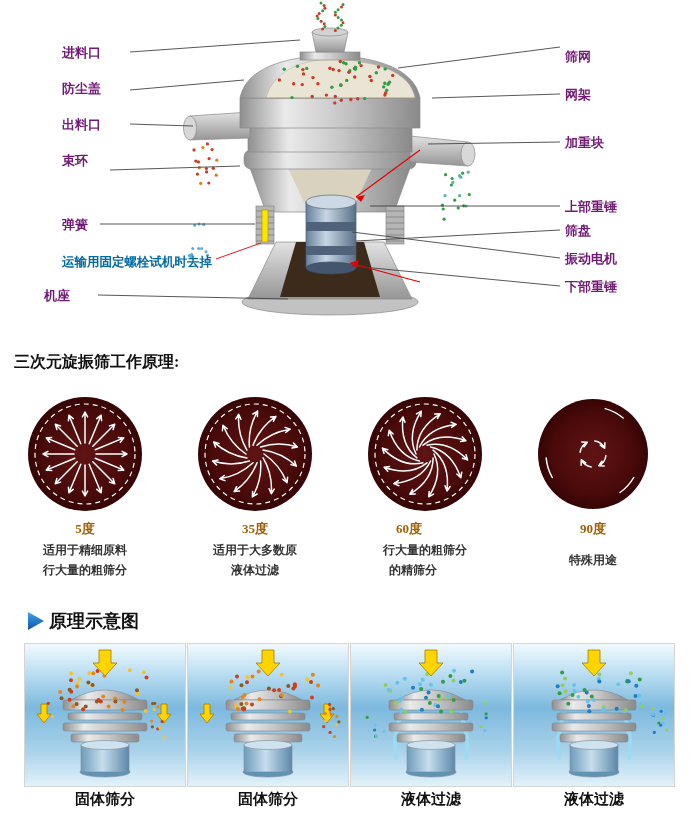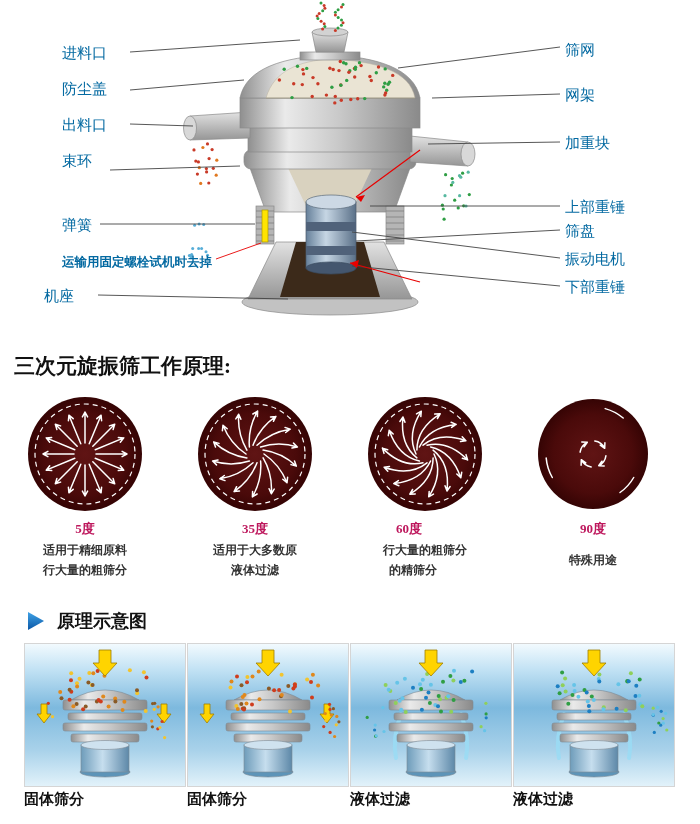--- a/index.html
+++ b/index.html
@@ -1,35 +1,35 @@
 <!DOCTYPE html>
 <html><head>
 <meta charset="utf-8">
 <style>
   *{margin:0;padding:0;box-sizing:border-box}
   html,body{width:700px;height:824px;background:#ffffff;position:relative;overflow:hidden;
     font-family:"Liberation Sans",sans-serif}
-  .mlabel{position:absolute;color:#0369a1;font-weight:normal;font-size:15px;white-space:nowrap;
+  .mlabel{position:absolute;color:#701a75;font-weight:bold;font-size:13px;white-space:nowrap;
     font-family:"Liberation Serif",serif}
   .warn{position:absolute;color:#0369a1;font-size:12.5px;font-weight:bold;white-space:nowrap;
     font-family:"Liberation Serif",serif}
   .machine-svg{position:absolute;left:0;top:0}
-  .ptitle{position:absolute;left:14px;top:352px;font-size:21px;font-weight:bold;color:#111;
+  .ptitle{position:absolute;left:14px;top:352px;font-size:16px;font-weight:bold;color:#111;
     font-family:"Liberation Serif",serif}
   .pcircle{position:absolute;top:394px}
   .pcircle.no-ring .ring{display:none}
-  .degree{position:absolute;top:520px;width:150px;text-align:center;font-weight:bold;font-size:13px;color:#be185d;
+  .degree{position:absolute;top:520px;width:150px;text-align:center;font-weight:bold;font-size:13px;color:#a16207;
     font-family:"Liberation Serif",serif}
   .desc{position:absolute;width:160px;text-align:center;font-weight:bold;font-size:12px;color:#333;
     font-family:"Liberation Serif",serif}
-  .sec-title-row{position:absolute;left:25px;top:609px;display:flex;align-items:center;gap:12px}
+  .sec-title-row{position:absolute;left:25px;top:609px;display:flex;align-items:center;gap:4px}
   .sec-title{font-size:18px;font-weight:bold;color:#111;font-family:"Liberation Serif",serif}
   .panel{position:absolute;top:643px;width:162px;height:144px;border:1px solid #d5d5d5;background:#eaf5fb}
   .panel svg{display:block}
-  .panel-label{position:absolute;top:790px;width:162px;text-align:left;font-size:15px;font-weight:bold;color:#111;
+  .panel-label{position:absolute;top:790px;width:162px;text-align:center;font-size:15px;font-weight:bold;color:#111;
     font-family:"Liberation Serif",serif}
   .yarrow{fill:#ffd400;stroke:#a07e00;stroke-width:0.8}
   .lstream{stroke:#9adcf5;stroke-width:4;fill:none;opacity:0.85;stroke-linecap:round}
 </style>
 </head>
 <body>
 
 <svg width="0" height="0" style="position:absolute">
   <defs>
     <linearGradient id="gm" x1="0" y1="0" x2="1" y2="0">
@@ -264,21 +264,21 @@
   </svg>
 
   <div class="mlabel" style="left:62px;top:44px">进料口</div>
   <div class="mlabel" style="left:62px;top:80px">防尘盖</div>
   <div class="mlabel" style="left:62px;top:116px">出料口</div>
   <div class="mlabel" style="left:62px;top:152px">束环</div>
   <div class="mlabel" style="left:62px;top:216px">弹簧</div>
   <div class="warn" style="left:62px;top:254px">运输用固定螺栓试机时去掉</div>
   <div class="mlabel" style="left:44px;top:287px">机座</div>
 
-  <div class="mlabel" style="left:565px;top:41px">筛网</div>
+  <div class="mlabel" style="left:565px;top:48px">筛网</div>
   <div class="mlabel" style="left:565px;top:86px">网架</div>
   <div class="mlabel" style="left:565px;top:134px">加重块</div>
   <div class="mlabel" style="left:565px;top:198px">上部重锤</div>
   <div class="mlabel" style="left:565px;top:222px">筛盘</div>
   <div class="mlabel" style="left:565px;top:250px">振动电机</div>
   <div class="mlabel" style="left:565px;top:278px">下部重锤</div>
 </div>
 
 <div>
   <div class="ptitle">三次元旋振筛工作原理:</div>

